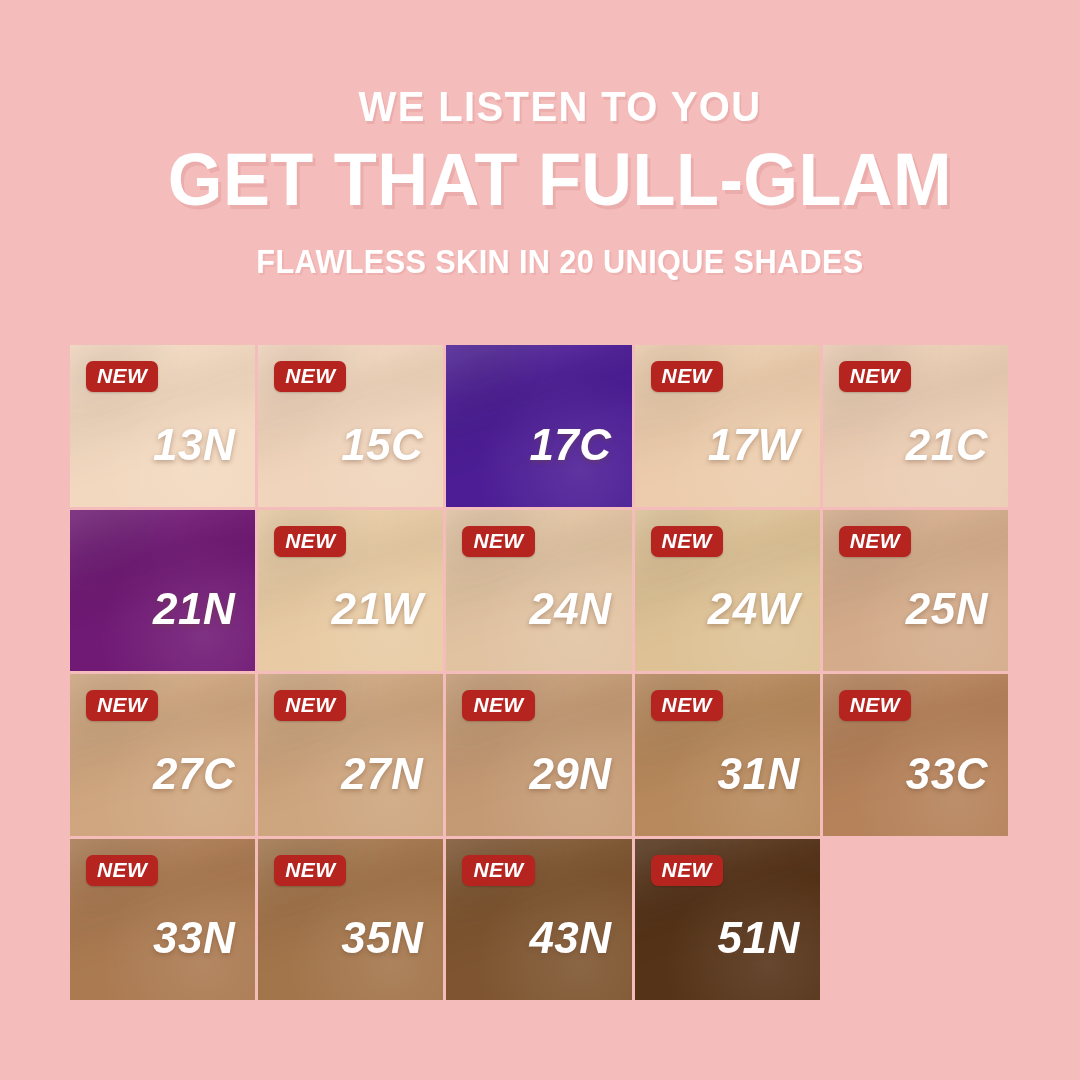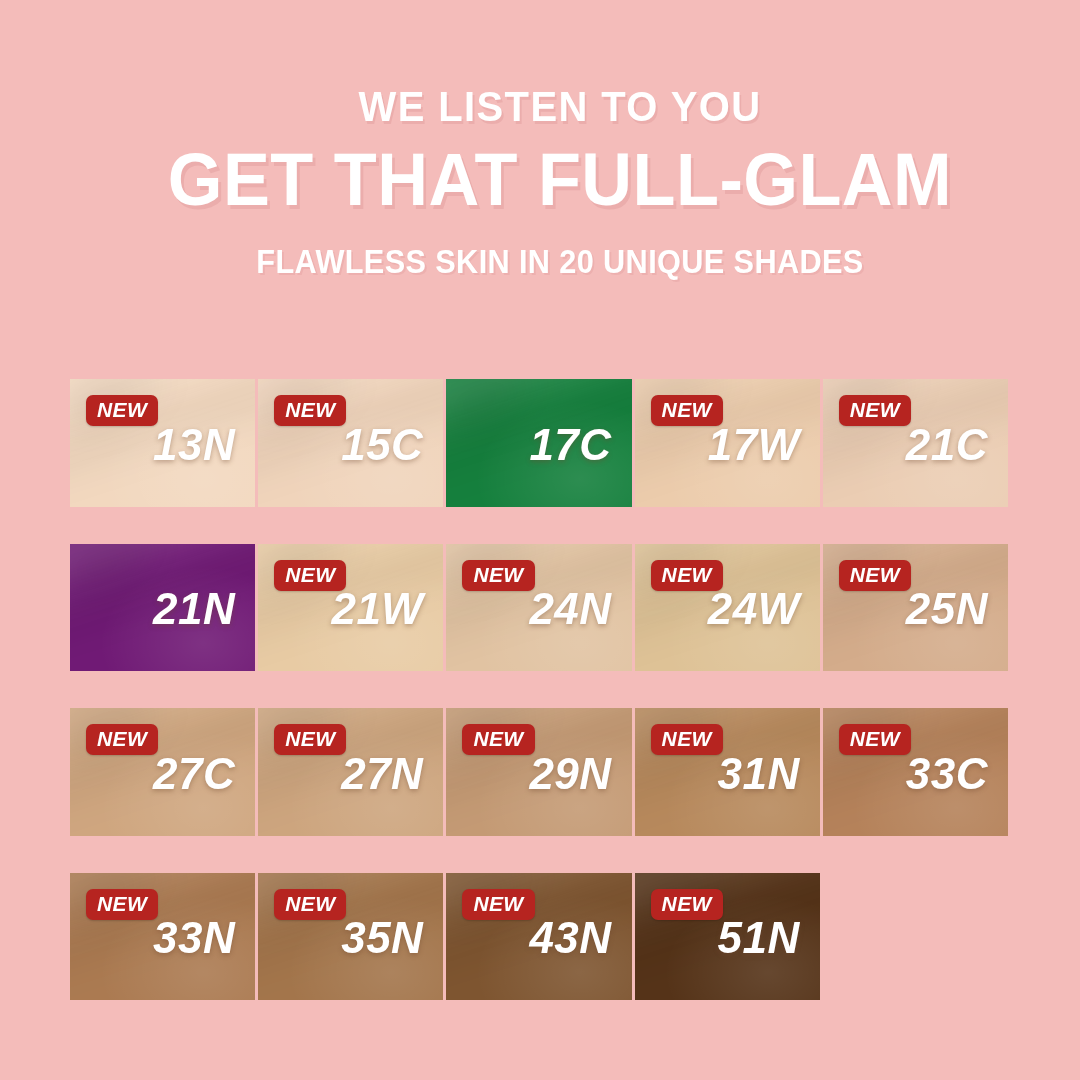--- a/index.html
+++ b/index.html
@@ -61,21 +61,20 @@
     left:70px;top:345px;
     width:938px;height:655px;
     display:grid;
     grid-template-columns:repeat(5,1fr);
     grid-template-rows:repeat(4,1fr);
     gap:3px;
   }
   .cell{
     position:relative;
     overflow:hidden;
-    margin-top:34px;
   }
   .cell .tex{
     position:absolute;inset:0;
   }
   
   .cell .tex::before{
     content:"";
     position:absolute;
     left:-30%;top:-55%;
     width:170%;height:115%;
@@ -152,21 +151,21 @@
         <div class="vign"></div>
         <div class="badge">NEW</div>
         <div class="shade-label">13N</div>
       </div>
       <div class="cell" style="background: rgb(240, 212, 187);">
         <div class="tex"></div>
         <div class="vign"></div>
         <div class="badge">NEW</div>
         <div class="shade-label">15C</div>
       </div>
-      <div class="cell" style="background: #15803d;">
+      <div class="cell" style="background: #4c1d95;">
         <div class="tex"></div>
         <div class="vign"></div>
         <div class="shade-label">17C</div>
       </div>
       <div class="cell" style="background: rgb(236, 204, 172);">
         <div class="tex"></div>
         <div class="vign"></div>
         <div class="badge">NEW</div>
         <div class="shade-label">17W</div>
       </div>

